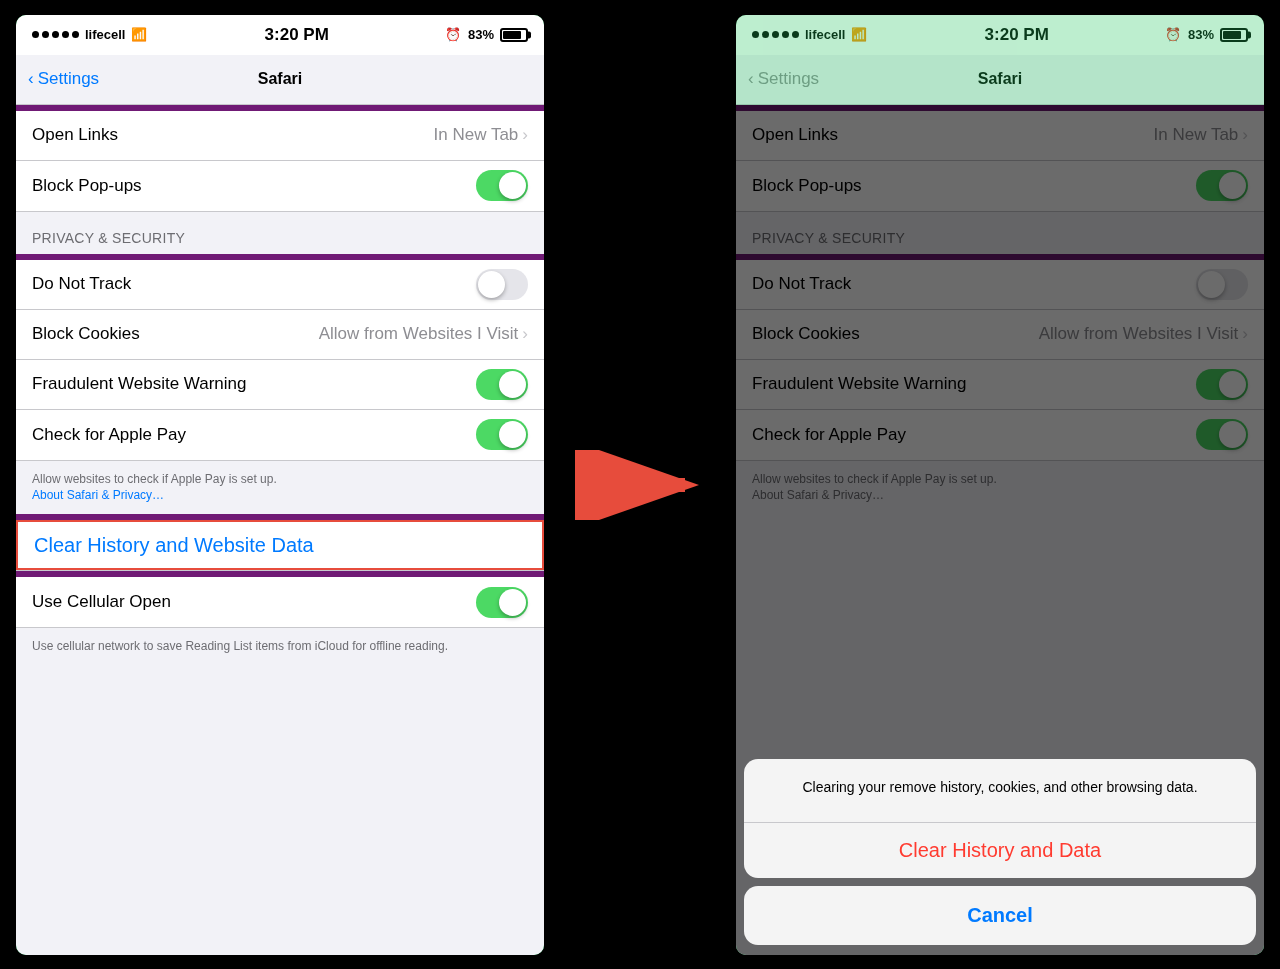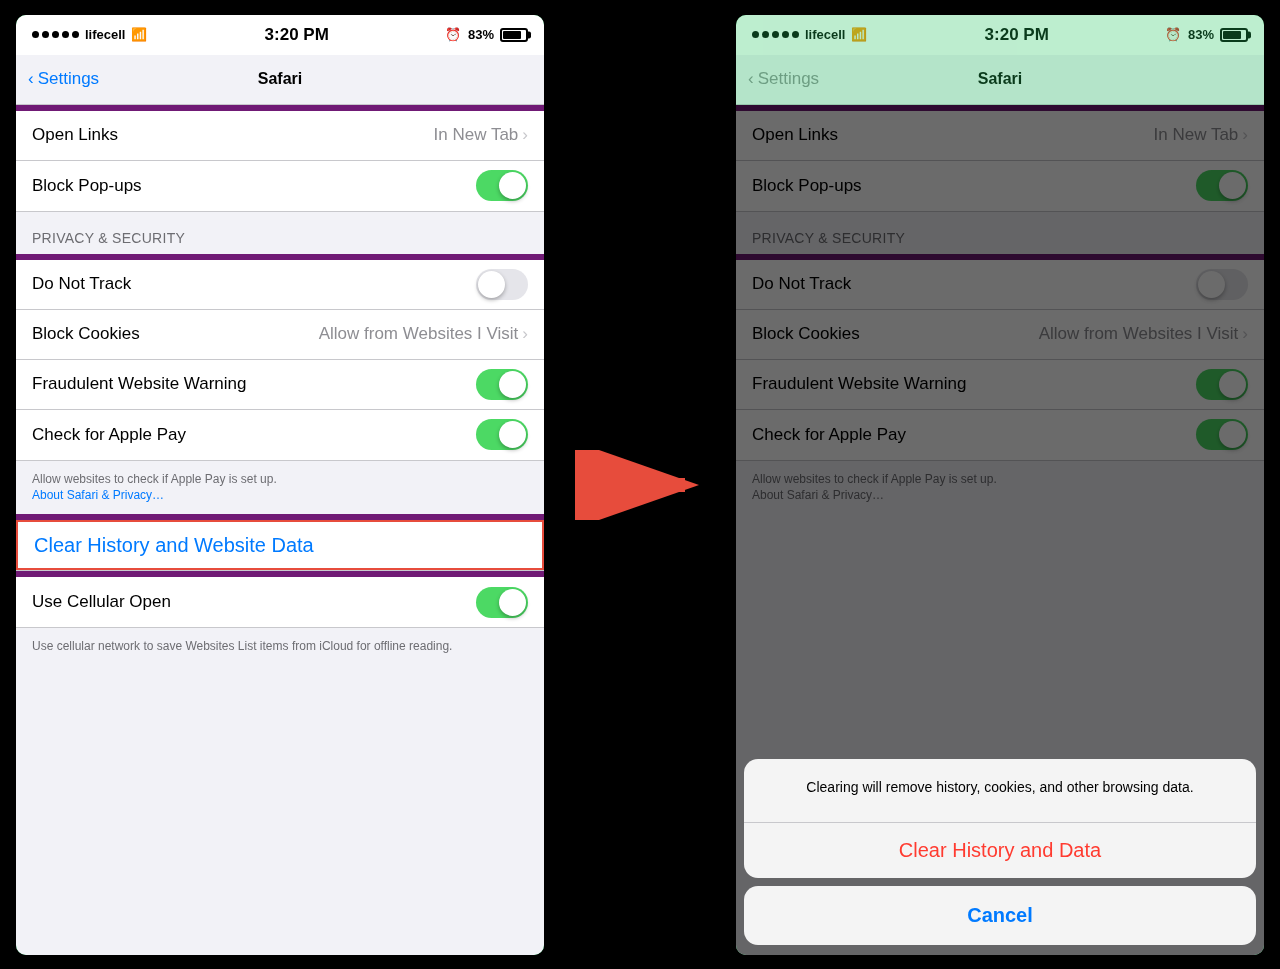--- a/index.html
+++ b/index.html
@@ -382,21 +382,21 @@
       <div class="settings-group">
         <div class="settings-row">
           <span class="row-label">Use Cellular Open</span>
           <div class="toggle on">
             <div class="toggle-knob"></div>
           </div>
         </div>
       </div>
 
       <div class="footer-text">
-        <span>Use cellular network to save Websites List items from iCloud for offline reading.</span>
+        <span>Use cellular network to save Reading List items from iCloud for offline reading.</span>
       </div>
 
     </div>
   </div>
 
   <div class="arrow-container">
     <svg width="130" height="70" viewBox="0 0 130 70">
       <defs>
         <marker id="arrowhead" markerWidth="10" markerHeight="7" refX="9" refY="3.5" orient="auto">
           <polygon points="0 0, 10 3.5, 0 7" fill="#e74c3c"></polygon>
@@ -490,21 +490,21 @@
         <span style="color:#6d6d72;">About Safari &amp; Privacy…</span>
       </div>
 
       <div style="position:absolute;top:0;left:0;right:0;bottom:0;background:rgba(0,0,0,0.3);z-index:5;"></div>
 
       <div class="modal-overlay">
         <div class="modal-sheet">
 
           <div class="modal-card">
             <div class="modal-message">
-              <div class="modal-message-text">Clearing will remove history, cookies, and other browsing data.</div>
+              <div class="modal-message-text">Clearing your remove history, cookies, and other browsing data.</div>
             </div>
             <div class="modal-action red">Clear History and Data</div>
           </div>
 
           <div class="modal-cancel-card">
             <div class="modal-cancel">Cancel</div>
           </div>
         </div>
       </div>
 

